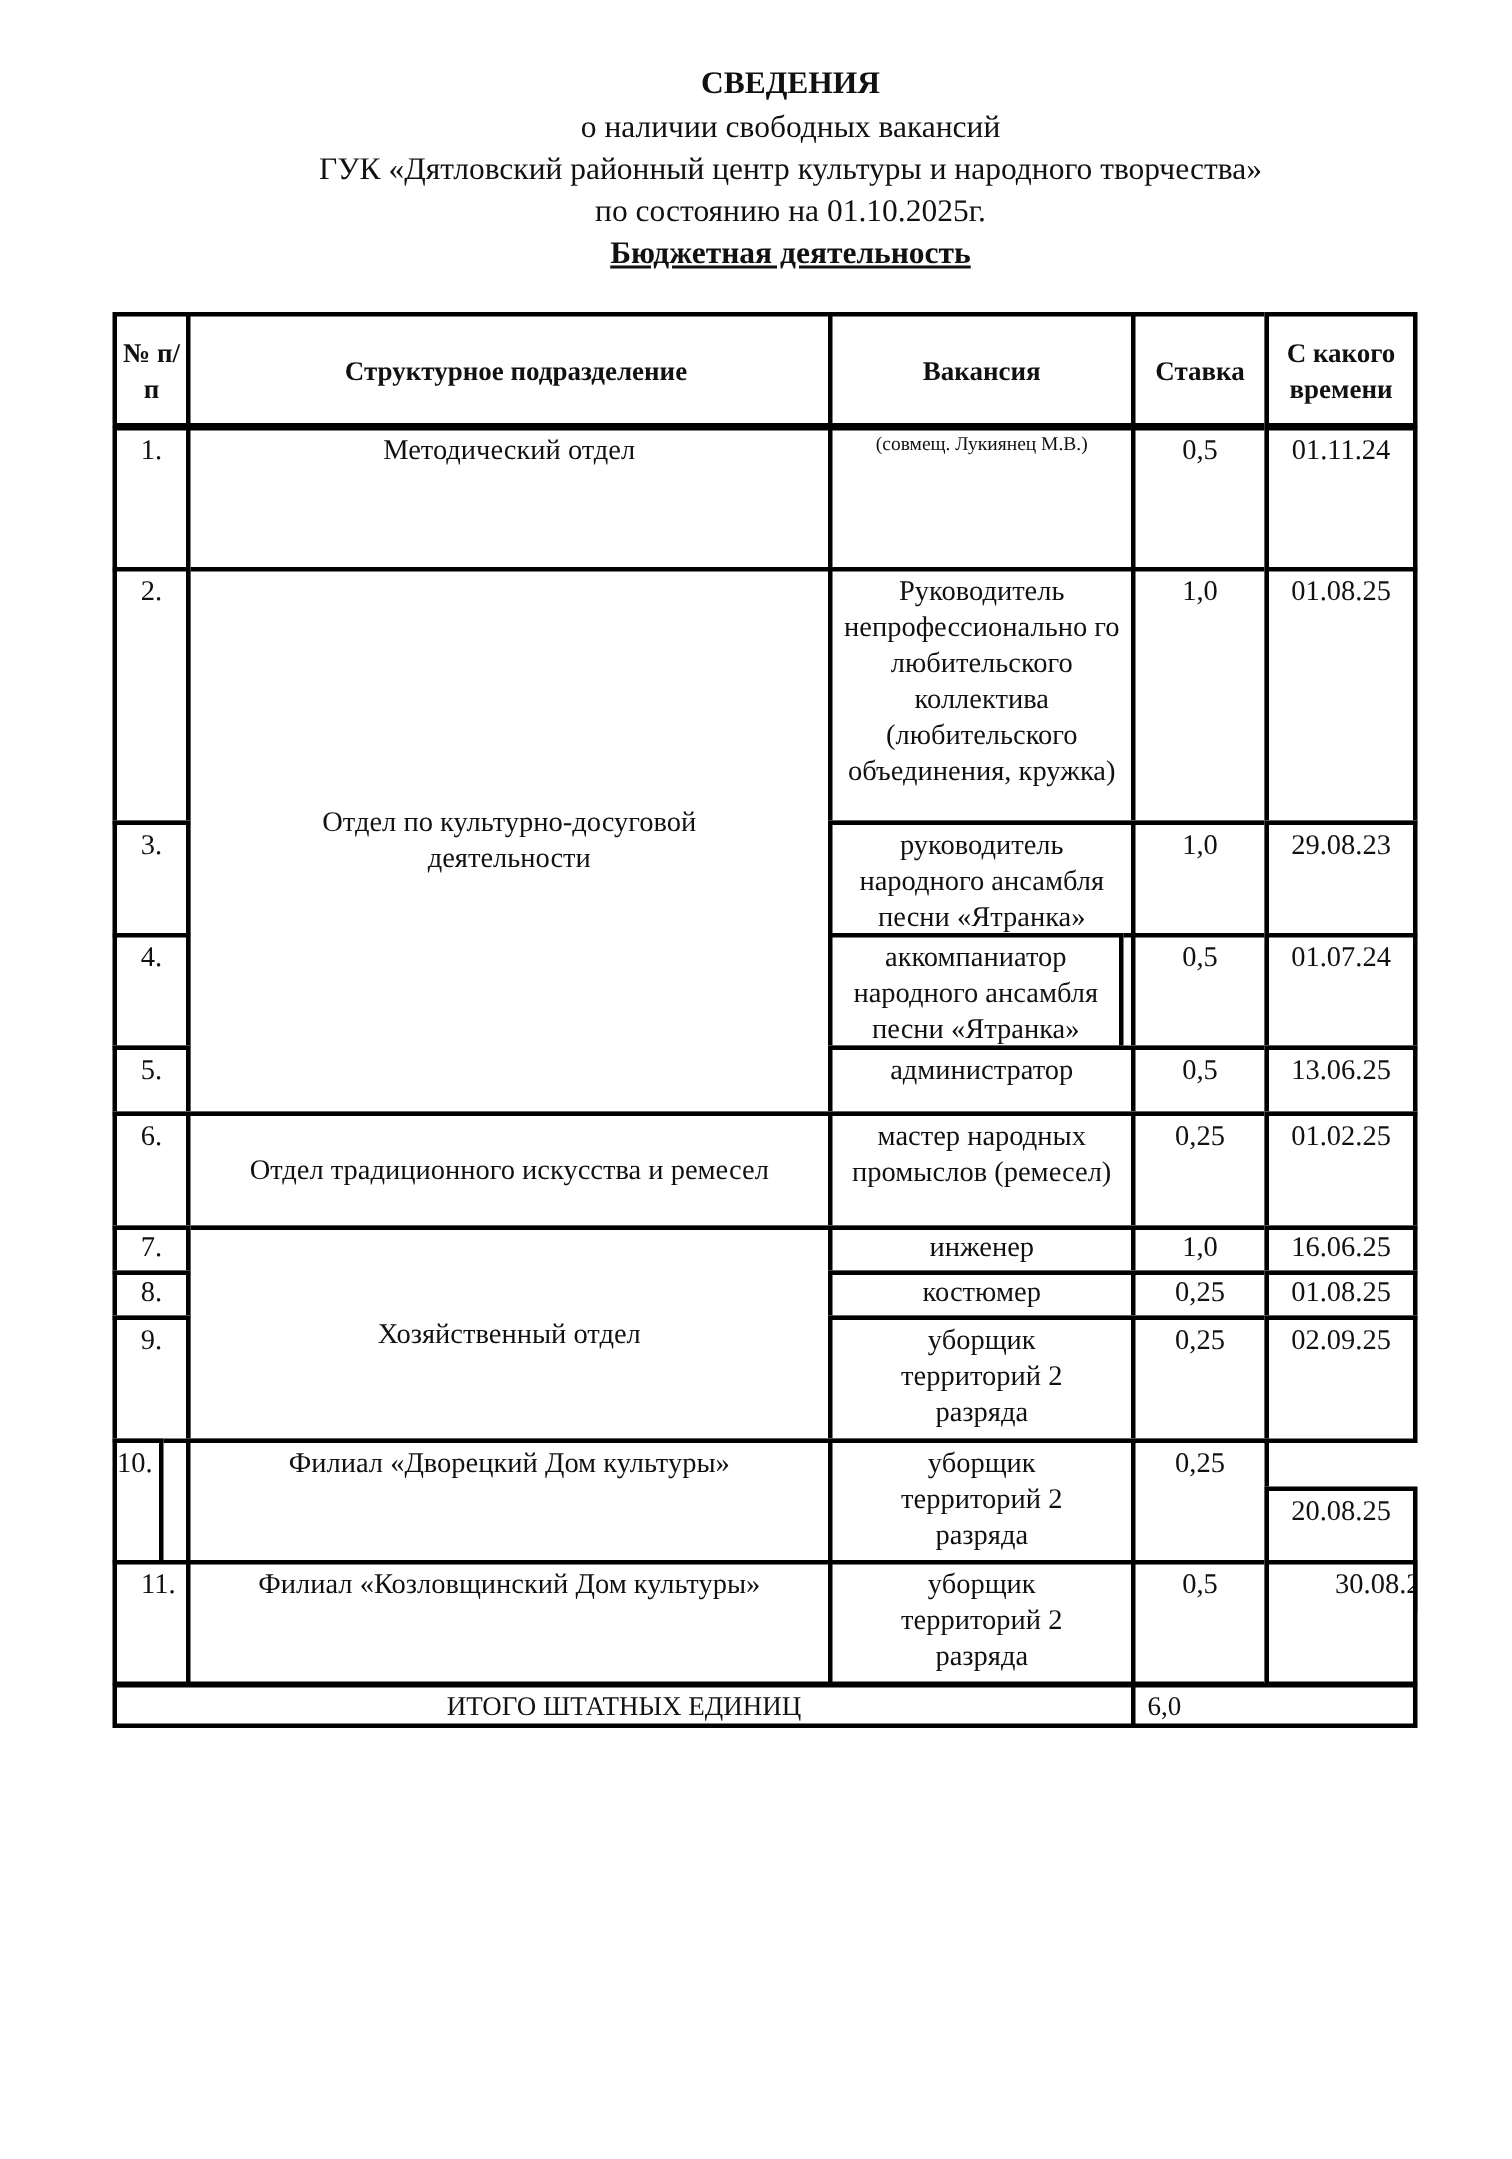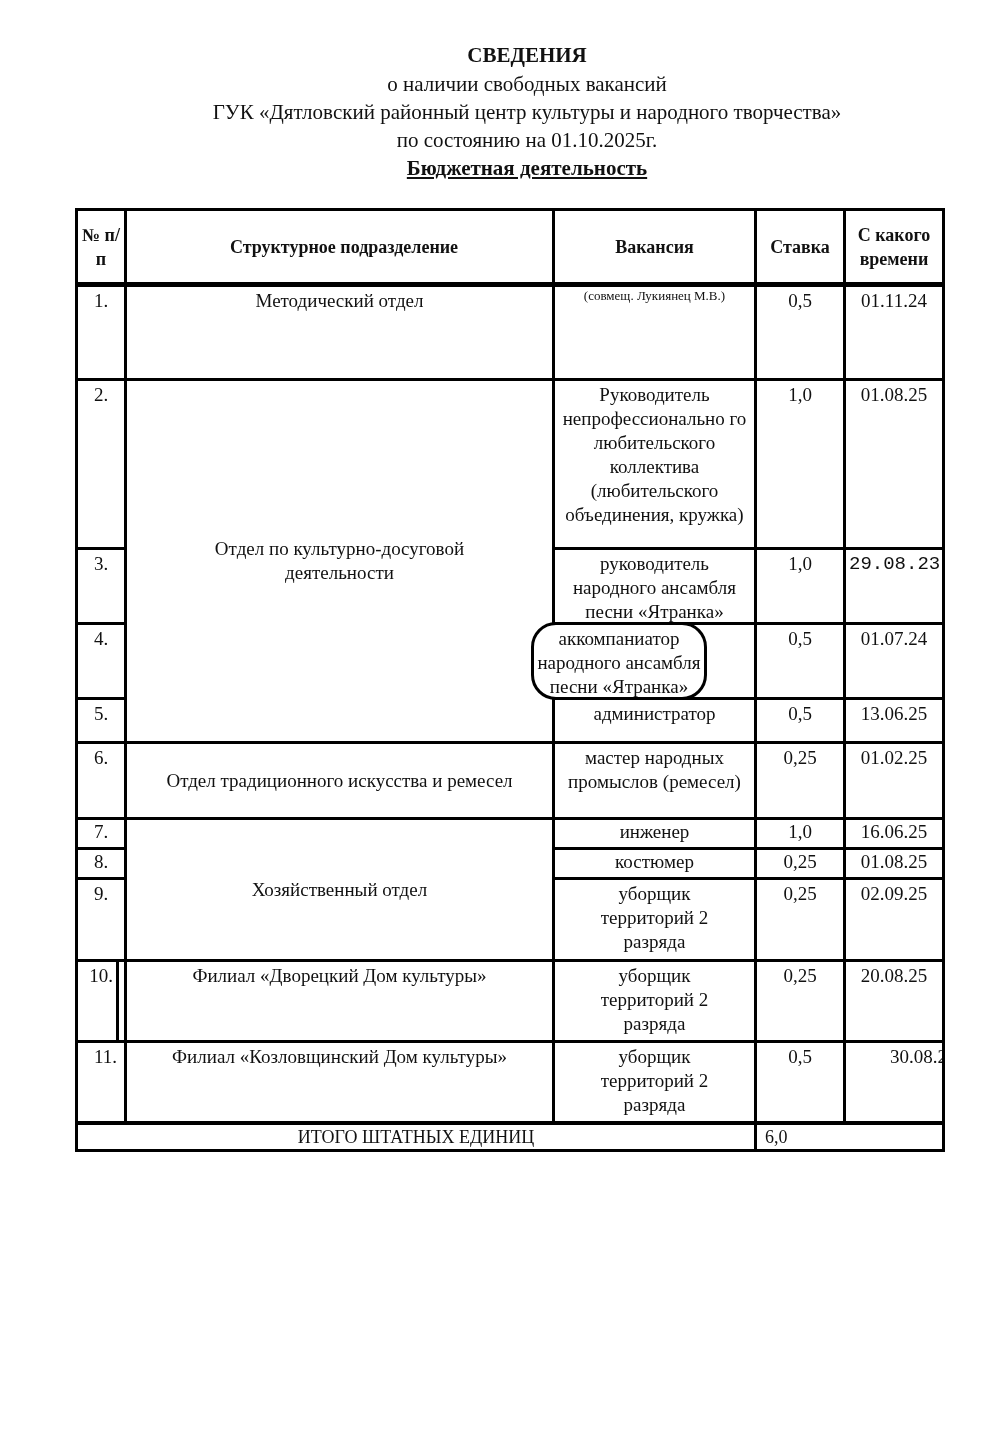--- a/index.html
+++ b/index.html
@@ -44,24 +44,24 @@
   <div class="cell vc" style="left:49px;top:170px;width:431px;height:366px;padding:0 64px;">Отдел по культурно-досуговой деятельности</div>
 
   <div class="cell" style="left:0;top:170px;width:52px;height:172px;">2.</div>
   <div class="cell" style="left:477px;top:170px;width:205px;height:172px;">Руководитель непрофессионально го любительского коллектива (любительского объединения, кружка)</div>
   <div class="cell" style="left:679px;top:170px;width:92px;height:172px;">1,0</div>
   <div class="cell" style="left:768px;top:170px;width:102px;height:172px;">01.08.25</div>
 
   <div class="cell" style="left:0;top:339px;width:52px;height:78px;">3.</div>
   <div class="cell" style="left:477px;top:339px;width:205px;height:78px;">руководитель народного ансамбля песни «Ятранка»</div>
   <div class="cell" style="left:679px;top:339px;width:92px;height:78px;">1,0</div>
-  <div class="cell" style="left:768px;top:339px;width:102px;height:78px;font-family:Liberation Mono, monospace;">29.08.23</div>
+  <div class="cell" style="left:768px;top:339px;width:102px;height:78px;">29.08.23</div>
 
   <div class="cell" style="left:0;top:414px;width:52px;height:78px;">4.</div>
-  <div class="cell" style="left:456px;top:414px;width:176px;height:78px;border-radius:25px;">аккомпаниатор народного ансамбля песни «Ятранка»</div>
+  <div class="cell" style="left:477px;top:414px;width:197px;height:78px;">аккомпаниатор народного ансамбля песни «Ятранка»</div>
   <div class="cell" style="left:679px;top:414px;width:92px;height:78px;">0,5</div>
   <div class="cell" style="left:768px;top:414px;width:102px;height:78px;">01.07.24</div>
 
   <div class="cell" style="left:0;top:489px;width:52px;height:47px;">5.</div>
   <div class="cell" style="left:477px;top:489px;width:205px;height:47px;">администратор</div>
   <div class="cell" style="left:679px;top:489px;width:92px;height:47px;">0,5</div>
   <div class="cell" style="left:768px;top:489px;width:102px;height:47px;">13.06.25</div>
 
   <div class="cell" style="left:0;top:533px;width:52px;height:79px;">6.</div>
   <div class="cell vc" style="left:49px;top:533px;width:431px;height:79px;">Отдел традиционного искусства и ремесел</div>
@@ -79,25 +79,25 @@
   <div class="cell" style="left:0;top:639px;width:52px;height:33px;padding-top:0;">8.</div>
   <div class="cell" style="left:477px;top:639px;width:205px;height:33px;padding-top:0;">костюмер</div>
   <div class="cell" style="left:679px;top:639px;width:92px;height:33px;padding-top:0;">0,25</div>
   <div class="cell" style="left:768px;top:639px;width:102px;height:33px;padding-top:0;">01.08.25</div>
 
   <div class="cell" style="left:0;top:669px;width:52px;height:85px;">9.</div>
   <div class="cell" style="left:477px;top:669px;width:205px;height:85px;padding:2px 25px;">уборщик территорий 2 разряда</div>
   <div class="cell" style="left:679px;top:669px;width:92px;height:85px;">0,25</div>
   <div class="cell" style="left:768px;top:669px;width:102px;height:85px;">02.09.25</div>
 
-  <div class="cell left" style="left:0;top:751px;width:44px;height:84px;padding-left:0;text-align:right;">10.</div>
+  <div class="cell left" style="left:0;top:751px;width:34px;height:84px;padding-left:0;">10.</div>
   <div class="cell" style="left:49px;top:751px;width:431px;height:84px;">Филиал «Дворецкий Дом культуры»</div>
   <div class="cell" style="left:477px;top:751px;width:205px;height:84px;padding:2px 25px;">уборщик территорий 2 разряда</div>
   <div class="cell" style="left:679px;top:751px;width:92px;height:84px;">0,25</div>
-  <div class="cell" style="left:768px;top:751px;width:102px;height:84px;">20.08.25</div>
+  <div class="cell" style="left:768px;top:783px;width:102px;height:84px;">20.08.25</div>
 
   <div class="cell left" style="left:0;top:832px;width:52px;height:84px;padding-left:16px;">11.</div>
   <div class="cell" style="left:49px;top:832px;width:431px;height:84px;">Филиал «Козловщинский Дом культуры»</div>
   <div class="cell" style="left:477px;top:832px;width:205px;height:84px;padding:2px 25px;">уборщик территорий 2 разряда</div>
   <div class="cell" style="left:679px;top:832px;width:92px;height:84px;">0,5</div>
   <div class="cell" style="left:768px;top:832px;width:102px;height:84px;padding-left:44px;">30.08.25</div>
 
   <div class="cell" style="left:0;top:914px;width:682px;height:30px;padding:0;line-height:24px;font-size:18px;">ИТОГО ШТАТНЫХ ЕДИНИЦ</div>
   <div class="cell left" style="left:679px;top:914px;width:191px;height:30px;padding:0 0 0 8px;line-height:24px;font-size:18px;">6,0</div>
 </div>

